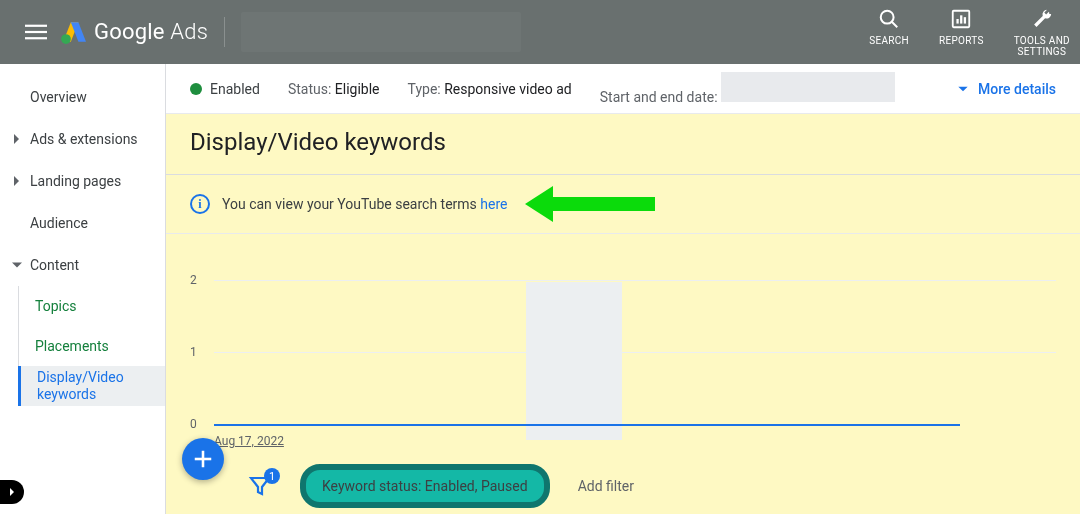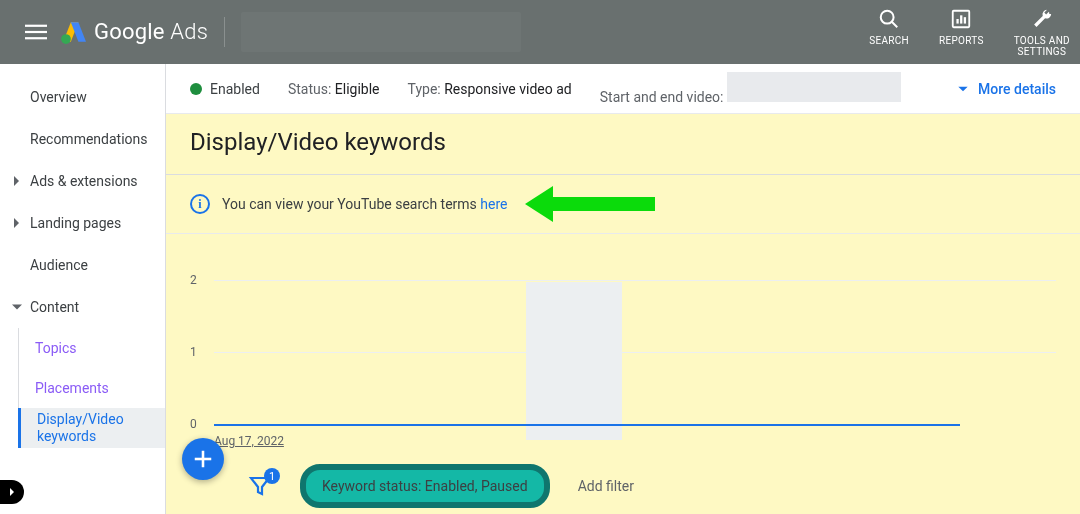--- a/index.html
+++ b/index.html
@@ -72,21 +72,21 @@
   .nav-item.expanded::before {
     border-left:5px solid transparent;
     border-right:5px solid transparent;
     border-top:5px solid #5f6368;
     border-bottom:none;
     left:12px;
   }
   .sub-list { border-left: 1px solid #dadce0; margin-left:18px; }
   .sub-item {
     height:40px; display:flex; align-items:center;
-    padding-left:16px; font-size:14px; color:#8b5cf6; cursor:pointer;
+    padding-left:16px; font-size:14px; color:#15803d; cursor:pointer;
   }
   .sub-item.active {
     background:#eceff1;
     border-left:3px solid #1a73e8;
     margin-left:-1px;
     color:#1a73e8;
     line-height:1.2;
   }
   .side-toggle {
     position:absolute; left:0; bottom:10px;
@@ -257,21 +257,20 @@
       </span>
       <span class="lab" style="white-space:pre;">TOOLS AND
 SETTINGS</span>
     </div>
   </div>
 </div>
 
 <div class="shell">
   <div class="sidebar">
     <div class="nav-item">Overview</div>
-    <div class="nav-item">Recommendations</div>
     <div class="nav-item has-caret">Ads &amp; extensions</div>
     <div class="nav-item has-caret">Landing pages</div>
     <div class="nav-item">Audience</div>
     <div class="nav-item has-caret expanded">Content</div>
     <div class="sub-list">
       <div class="sub-item">Topics</div>
       <div class="sub-item">Placements</div>
       <div class="sub-item active">Display/Video keywords</div>
     </div>
     <div class="side-toggle">
@@ -289,21 +288,21 @@
       </div>
       <div class="kv">
         <span class="k">Status:</span>
         <span class="v">Eligible</span>
       </div>
       <div class="kv">
         <span class="k">Type:</span>
         <span class="v">Responsive video ad</span>
       </div>
       <div class="kv">
-        <span class="k">Start and end video:</span>
+        <span class="k">Start and end date:</span>
         <span class="date-mask"></span>
       </div>
       <div class="more-details">
         <svg width="14" height="14" viewBox="0 0 24 24" fill="#1a73e8">
             <path d="M4 8l8 8 8-8z"></path>
           </svg>
         <span>More details</span>
       </div>
     </div>
 

